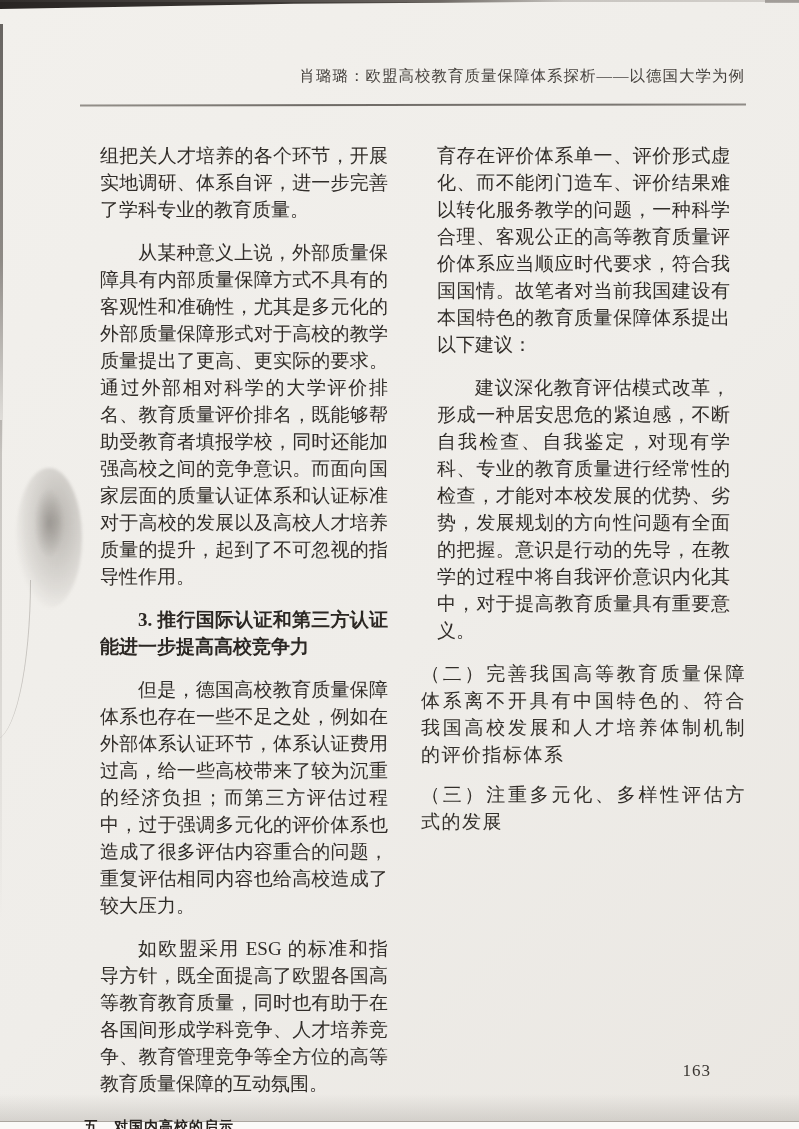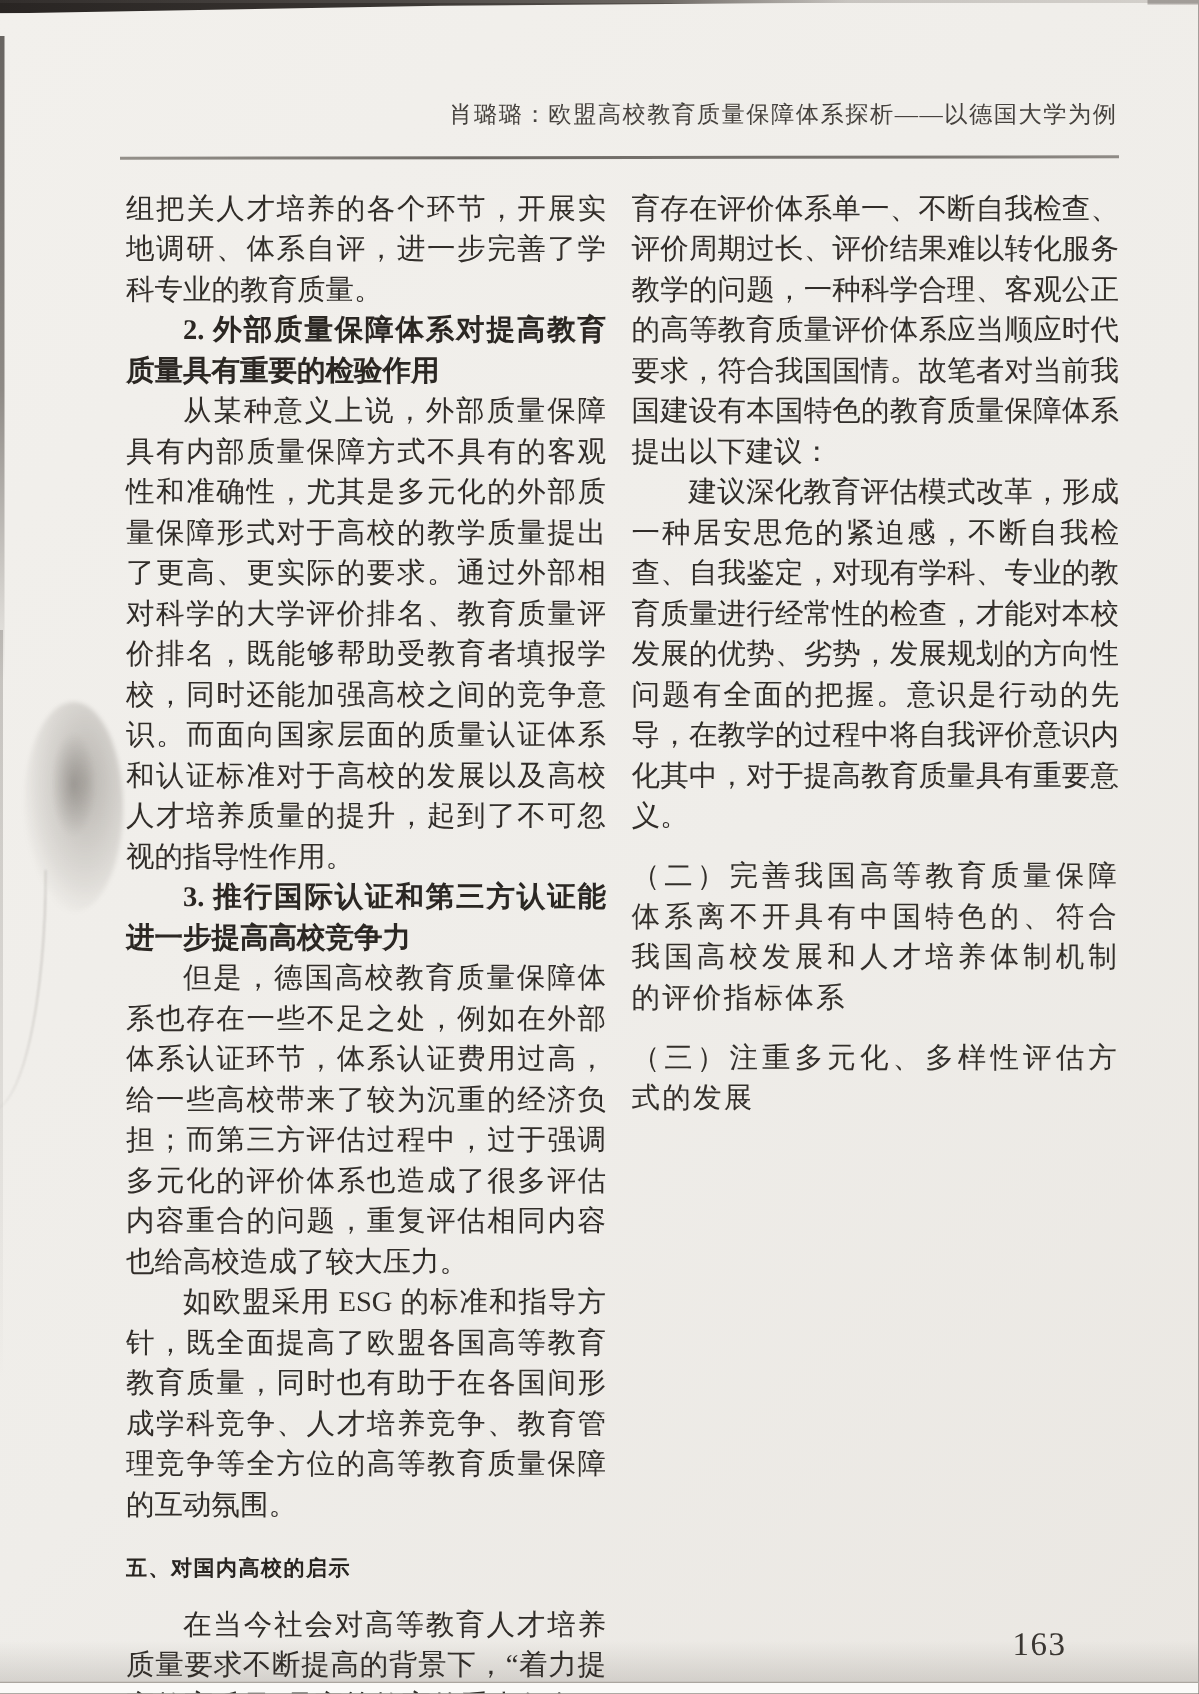--- a/index.html
+++ b/index.html
@@ -51,35 +51,35 @@
     transform:rotate(-0.08deg);
   }
   
   .col{
     position:absolute;top:126px;width:320px;
     font-size:19px;line-height:27px;text-align:justify;
     color:#312d29;
   }
   .col-left{left:84px;}
   .col-right{left:421px;width:325px;}
-  .col p{margin:0;}
+  .col p{margin:16px;}
   .indent{text-indent:2em;}
   .noindent{text-indent:0;}
   .bold-sub{font-weight:bold;text-indent:2em;color:#2b2723;}
   .section-head{
     font-weight:bold;font-size:14px;letter-spacing:1px;
     margin:16px 0 10px 0 !important;color:#282420;
   }
   .kai-sub{
     margin:13px 0 10px 0 !important;
     letter-spacing:1.5px;color:#332f2a;
   }
   .pagenum{
-    position:absolute;right:88px;bottom:20px;
-    font-size:22px;color:#3a3632;letter-spacing:1px;
+    position:absolute;right:88px;bottom:48px;
+    font-size:17px;color:#3a3632;letter-spacing:1px;
   }
 </style>
 </head>
 <body>
 
 <div id="page">
 
   <div class="top-band"></div>
   <div class="top-line"></div>
   <div class="top-right-smudge"></div>
@@ -89,31 +89,30 @@
   <div class="smudge2"></div>
   <div class="crease"></div>
   <div class="bottom-shade"></div>
   <div class="bottom-white"></div>
 
   <div class="running-header">肖璐璐：欧盟高校教育质量保障体系探析——以德国大学为例</div>
   <div class="header-rule"></div>
 
   <div class="col col-left">
     <p class="noindent">组把关人才培养的各个环节，开展实地调研、体系自评，进一步完善了学科专业的教育质量。</p>
-    <p class="bold-sub">2. 外部质量保障体系对提高教育质量具有重要的检验作用</p>
     <p class="indent">从某种意义上说，外部质量保障具有内部质量保障方式不具有的客观性和准确性，尤其是多元化的外部质量保障形式对于高校的教学质量提出了更高、更实际的要求。通过外部相对科学的大学评价排名、教育质量评价排名，既能够帮助受教育者填报学校，同时还能加强高校之间的竞争意识。而面向国家层面的质量认证体系和认证标准对于高校的发展以及高校人才培养质量的提升，起到了不可忽视的指导性作用。</p>
     <p class="bold-sub">3. 推行国际认证和第三方认证能进一步提高高校竞争力</p>
     <p class="indent">但是，德国高校教育质量保障体系也存在一些不足之处，例如在外部体系认证环节，体系认证费用过高，给一些高校带来了较为沉重的经济负担；而第三方评估过程中，过于强调多元化的评价体系也造成了很多评估内容重合的问题，重复评估相同内容也给高校造成了较大压力。</p>
     <p class="indent">如欧盟采用 ESG 的标准和指导方针，既全面提高了欧盟各国高等教育教育质量，同时也有助于在各国间形成学科竞争、人才培养竞争、教育管理竞争等全方位的高等教育质量保障的互动氛围。</p>
     <p class="section-head">五、对国内高校的启示</p>
     <p class="indent">在当今社会对高等教育人才培养质量要求不断提高的背景下，“着力提高教育质量”是高等教育的重大任务，而人才培养的质量则是贯穿始终的衡量指标。当前我国高等教</p>
   </div>
 
   <div class="col col-right">
-    <p class="noindent">育存在评价体系单一、不断自我检查、评价周期过长、评价结果难以转化服务教学的问题，一种科学合理、客观公正的高等教育质量评价体系应当顺应时代要求，符合我国国情。故笔者对当前我国建设有本国特色的教育质量保障体系提出以下建议：</p>
+    <p class="noindent">育存在评价体系单一、评价形式虚化、而不能闭门造车、评价结果难以转化服务教学的问题，一种科学合理、客观公正的高等教育质量评价体系应当顺应时代要求，符合我国国情。故笔者对当前我国建设有本国特色的教育质量保障体系提出以下建议：</p>
     <p class="indent">建议深化教育评估模式改革，形成一种居安思危的紧迫感，不断自我检查、自我鉴定，对现有学科、专业的教育质量进行经常性的检查，才能对本校发展的优势、劣势，发展规划的方向性问题有全面的把握。意识是行动的先导，在教学的过程中将自我评价意识内化其中，对于提高教育质量具有重要意义。</p>
     <p class="kai-sub">（二）完善我国高等教育质量保障体系离不开具有中国特色的、符合我国高校发展和人才培养体制机制的评价指标体系</p>
     <p class="kai-sub">（三）注重多元化、多样性评估方式的发展</p>
 
   </div>
 
   <div class="pagenum">163</div>
 
 </div>
 

